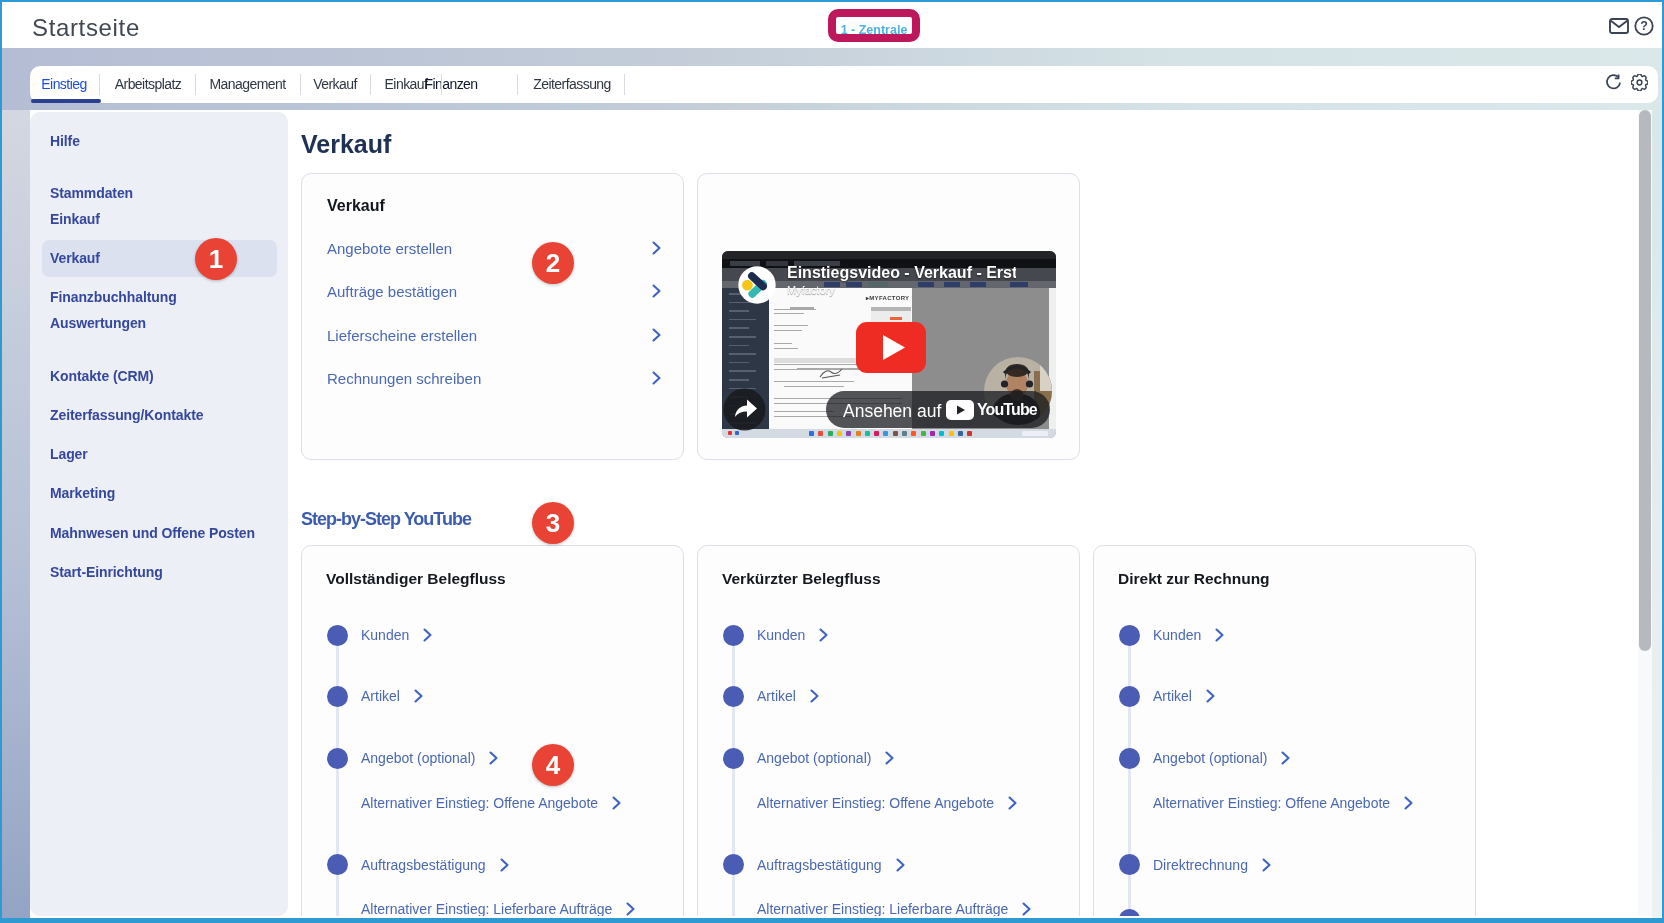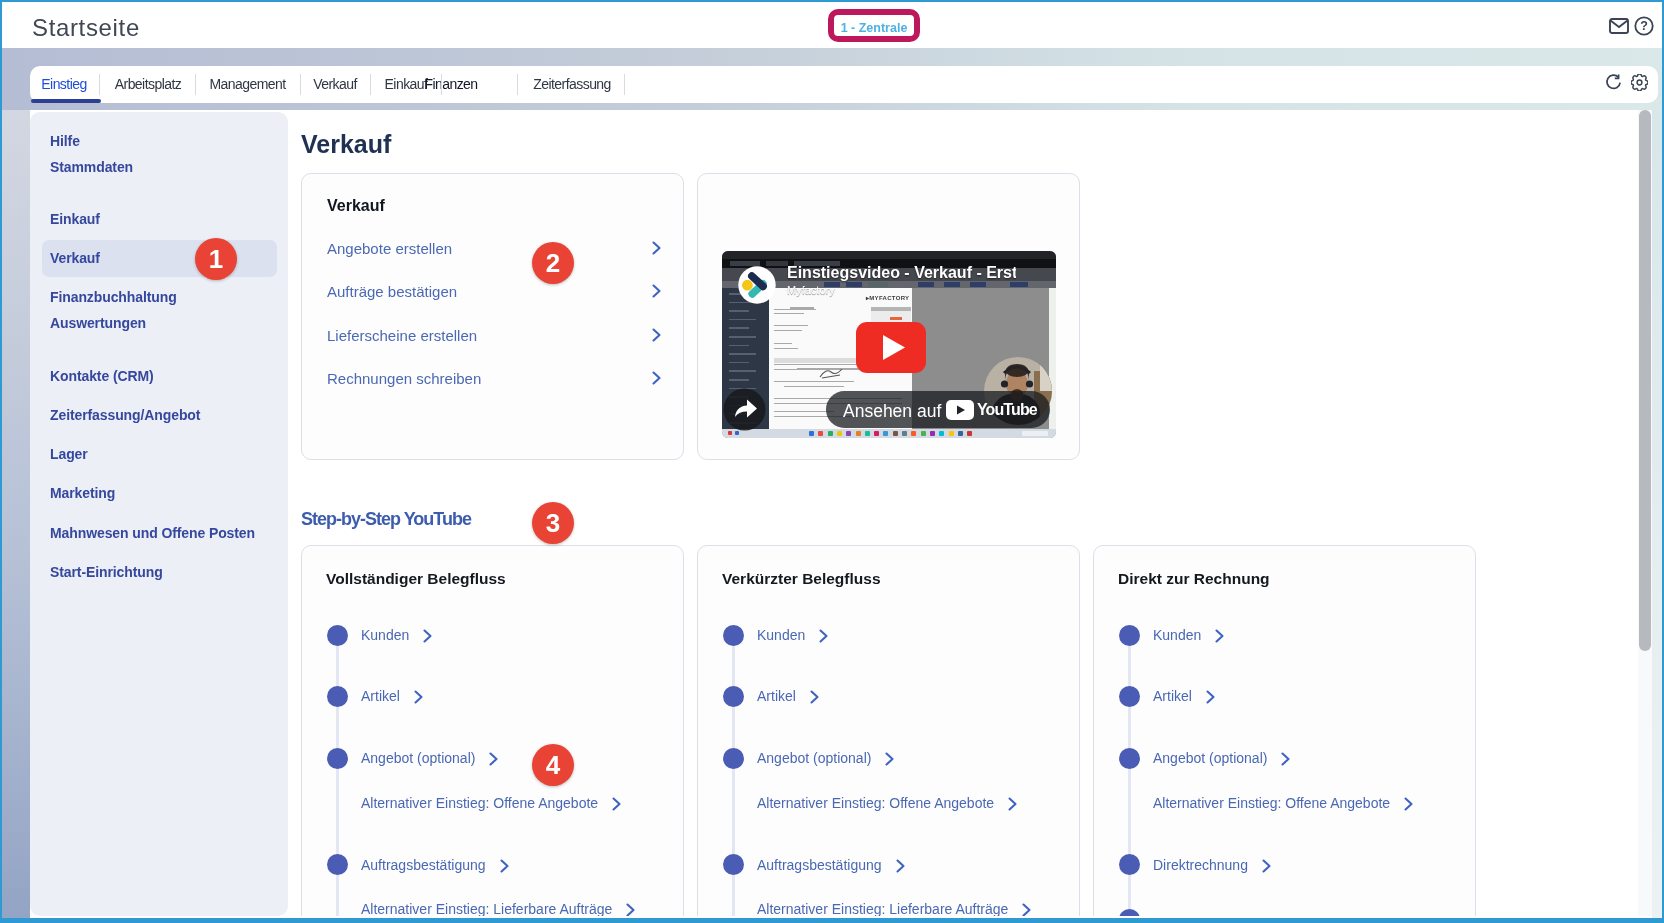--- a/index.html
+++ b/index.html
@@ -5,21 +5,21 @@
   * { margin:0; padding:0; box-sizing:border-box; }
   html,body { width:1664px; height:923px; overflow:hidden; }
   body { font-family:"Liberation Sans", sans-serif; position:relative; background:#fff; }
   .abs { position:absolute; }
 </style>
 </head>
 <body>
 
 <div class="abs" id="header" style="left:2px;top:2px;width:1660px;height:46px;background:#fff;"></div>
 <div class="abs" style="left:32px;top:16px;font-size:24px;color:#414753;font-weight:500;letter-spacing:.65px;line-height:24px;">Startseite</div>
-<div class="abs" style="left:828px;top:9px;width:92px;height:33px;border:6px solid #be185d;border-radius:10px;color:#4db1e2;font-size:12.5px;font-weight:600;text-align:center;line-height:27px;">1 - Zentrale</div>
+<div class="abs" style="left:828px;top:9px;width:92px;height:33px;border:8px solid #be185d;border-radius:10px;color:#4db1e2;font-size:12.5px;font-weight:600;text-align:center;line-height:27px;">1 - Zentrale</div>
 <svg class="abs" style="left:1609px;top:18px;" width="20" height="16" viewBox="0 0 20 16">
   <rect x="1" y="1" width="18" height="14" rx="2" fill="none" stroke="#3a4454" stroke-width="1.9"></rect>
   <path d="M1.5 2.5 L10 9 L18.5 2.5" fill="none" stroke="#3a4454" stroke-width="1.9"></path>
 </svg>
 <svg class="abs" style="left:1634px;top:16px;" width="20" height="20" viewBox="0 0 20 20">
   <circle cx="10" cy="10" r="8.7" fill="none" stroke="#3a4454" stroke-width="1.8"></circle>
   <text x="10" y="14.4" font-size="12.5" font-weight="bold" fill="#3a4454" text-anchor="middle" font-family="Liberation Sans">?</text>
 </svg>
 
 <div class="abs" style="left:2px;top:48px;width:1660px;height:62px;background:linear-gradient(90deg,#b4bdd4 0%,#c3ccd8 40%,#d5e3e6 72%,#dae8ea 100%);"></div>
@@ -50,27 +50,27 @@
   <path d="M13.6 0.6 L13.6 4.4 L9.8 4.4" fill="none" stroke="#3a4454" stroke-width="1.7" stroke-linejoin="round"></path>
 </svg>
 <svg class="abs" style="left:1631px;top:74px;" width="17" height="17" viewBox="0 0 16 16">
   <path fill="#ffffff" stroke="#3a4454" stroke-width="1.4" fill-rule="evenodd" d="M9.796 1.343c-.527-1.79-3.065-1.79-3.592 0l-.094.319a.873.873 0 0 1-1.255.52l-.292-.16c-1.64-.892-3.433.902-2.54 2.541l.159.292a.873.873 0 0 1-.52 1.255l-.319.094c-1.79.527-1.79 3.065 0 3.592l.319.094a.873.873 0 0 1 .52 1.255l-.16.292c-.892 1.64.901 3.434 2.541 2.54l.292-.159a.873.873 0 0 1 1.255.52l.094.319c.527 1.79 3.065 1.79 3.592 0l.094-.319a.873.873 0 0 1 1.255-.52l.292.16c1.64.893 3.434-.902 2.54-2.541l-.159-.292a.873.873 0 0 1 .52-1.255l.319-.094c1.79-.527 1.79-3.065 0-3.592l-.319-.094a.873.873 0 0 1-.52-1.255l.16-.292c.893-1.64-.902-3.433-2.541-2.54l-.292.159a.873.873 0 0 1-1.255-.52l-.094-.319zM8 5.754a2.246 2.246 0 1 1 0 4.492 2.246 2.246 0 0 1 0-4.492z"></path>
 </svg>
 
 <div class="abs" style="left:30px;top:112px;width:258px;height:804px;background:#edeff6;border-radius:10px;"></div>
 <div class="abs" style="left:42px;top:240px;width:235px;height:37px;background:#dce1f0;border-radius:7px;"></div>
 <div id="sidemenu">
     <div class="sitem" style="top:140.6px">Hilfe</div>
-    <div class="sitem" style="top:167px">Stammdaten</div>
+    <div class="sitem" style="top:193px">Stammdaten</div>
     <div class="sitem" style="top:219px">Einkauf</div>
     <div class="sitem" style="top:258.2px">Verkauf</div>
     <div class="sitem" style="top:297.4px">Finanzbuchhaltung</div>
     <div class="sitem" style="top:323px">Auswertungen</div>
     <div class="sitem" style="top:375.8px">Kontakte (CRM)</div>
-    <div class="sitem" style="top:415px">Zeiterfassung/Angebot</div>
+    <div class="sitem" style="top:415px">Zeiterfassung/Kontakte</div>
     <div class="sitem" style="top:454.20000000000005px">Lager</div>
     <div class="sitem" style="top:493.4px">Marketing</div>
     <div class="sitem" style="top:532.6px">Mahnwesen und Offene Posten</div>
     <div class="sitem" style="top:571.8000000000001px">Start-Einrichtung</div>
   </div>
 
 <div class="abs" id="content" style="left:288px;top:110px;width:1350px;height:806px;background:#fff;overflow:hidden;">
   <div class="abs" style="left:13px;top:20px;font-size:25px;font-weight:bold;color:#203254;">Verkauf</div>
 
   <div class="abs card" style="left:13px;top:63px;width:383px;height:287px;">
@@ -331,17 +331,17 @@
 
 <style>
   .card { background:#fdfdfe; border:1px solid #dbdfe8; border-radius:10px; }
   .rc { width:42px; height:42px; border-radius:50%; background:#e84335; color:#fff;
         font-size:26px; font-weight:bold; text-align:center; line-height:42px;
         box-shadow:0 1px 3px rgba(0,0,0,.25); }
   .tab { position:absolute; top:76px; transform:translateX(-50%); font-size:14px; letter-spacing:-.55px; color:#2f3743; }
   .sep { position:absolute; top:74px; width:1px; height:21px; background:#d8dbe2; }
   .sitem { position:absolute; left:50px; transform:translateY(-50%); font-size:14px; letter-spacing:-.1px; font-weight:bold; color:#35489d; }
   .clink { position:absolute; left:25px; transform:translateY(-50%); font-size:15px; color:#4b69b2; }
-  .gitem { position:absolute; transform:translateY(-50%); font-size:14px; color:#4a68b2; white-space:nowrap; display:flex; align-items:flex-end; }
+  .gitem { position:absolute; transform:translateY(-50%); font-size:14px; color:#4a68b2; white-space:nowrap; display:flex; align-items:center; }
   .dot { position:absolute; left:25px; width:21px; height:21px; border-radius:50%; background:#4a5cb4; }
   .tl  { position:absolute; left:34px; width:3px; background:#e3e7f3; }
   .gtitle { position:absolute; left:24px; top:24px; font-size:15.5px; font-weight:bold; color:#14181f; }
 </style>
 
 </body></html>

